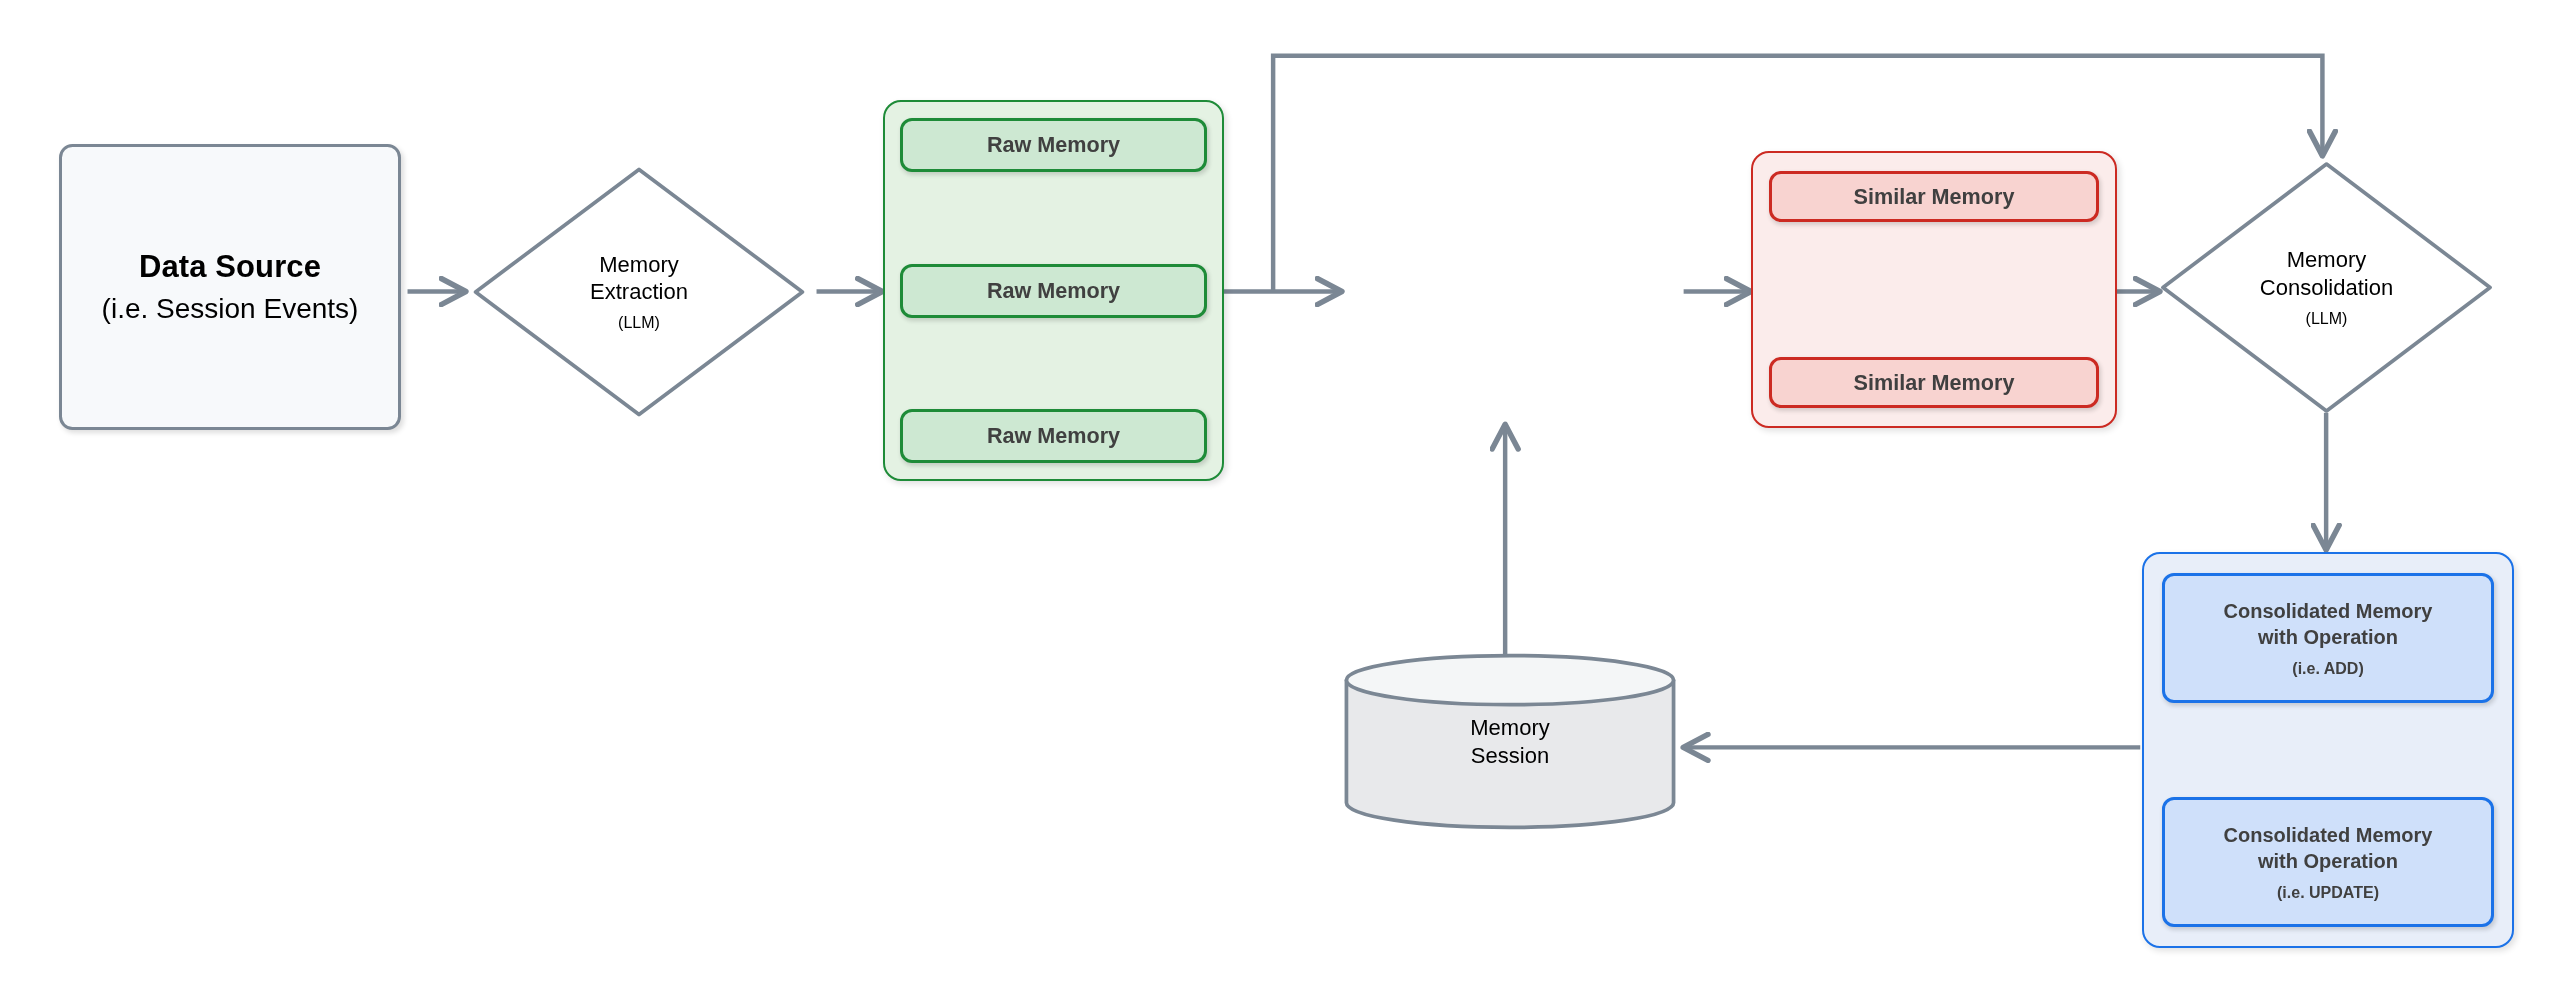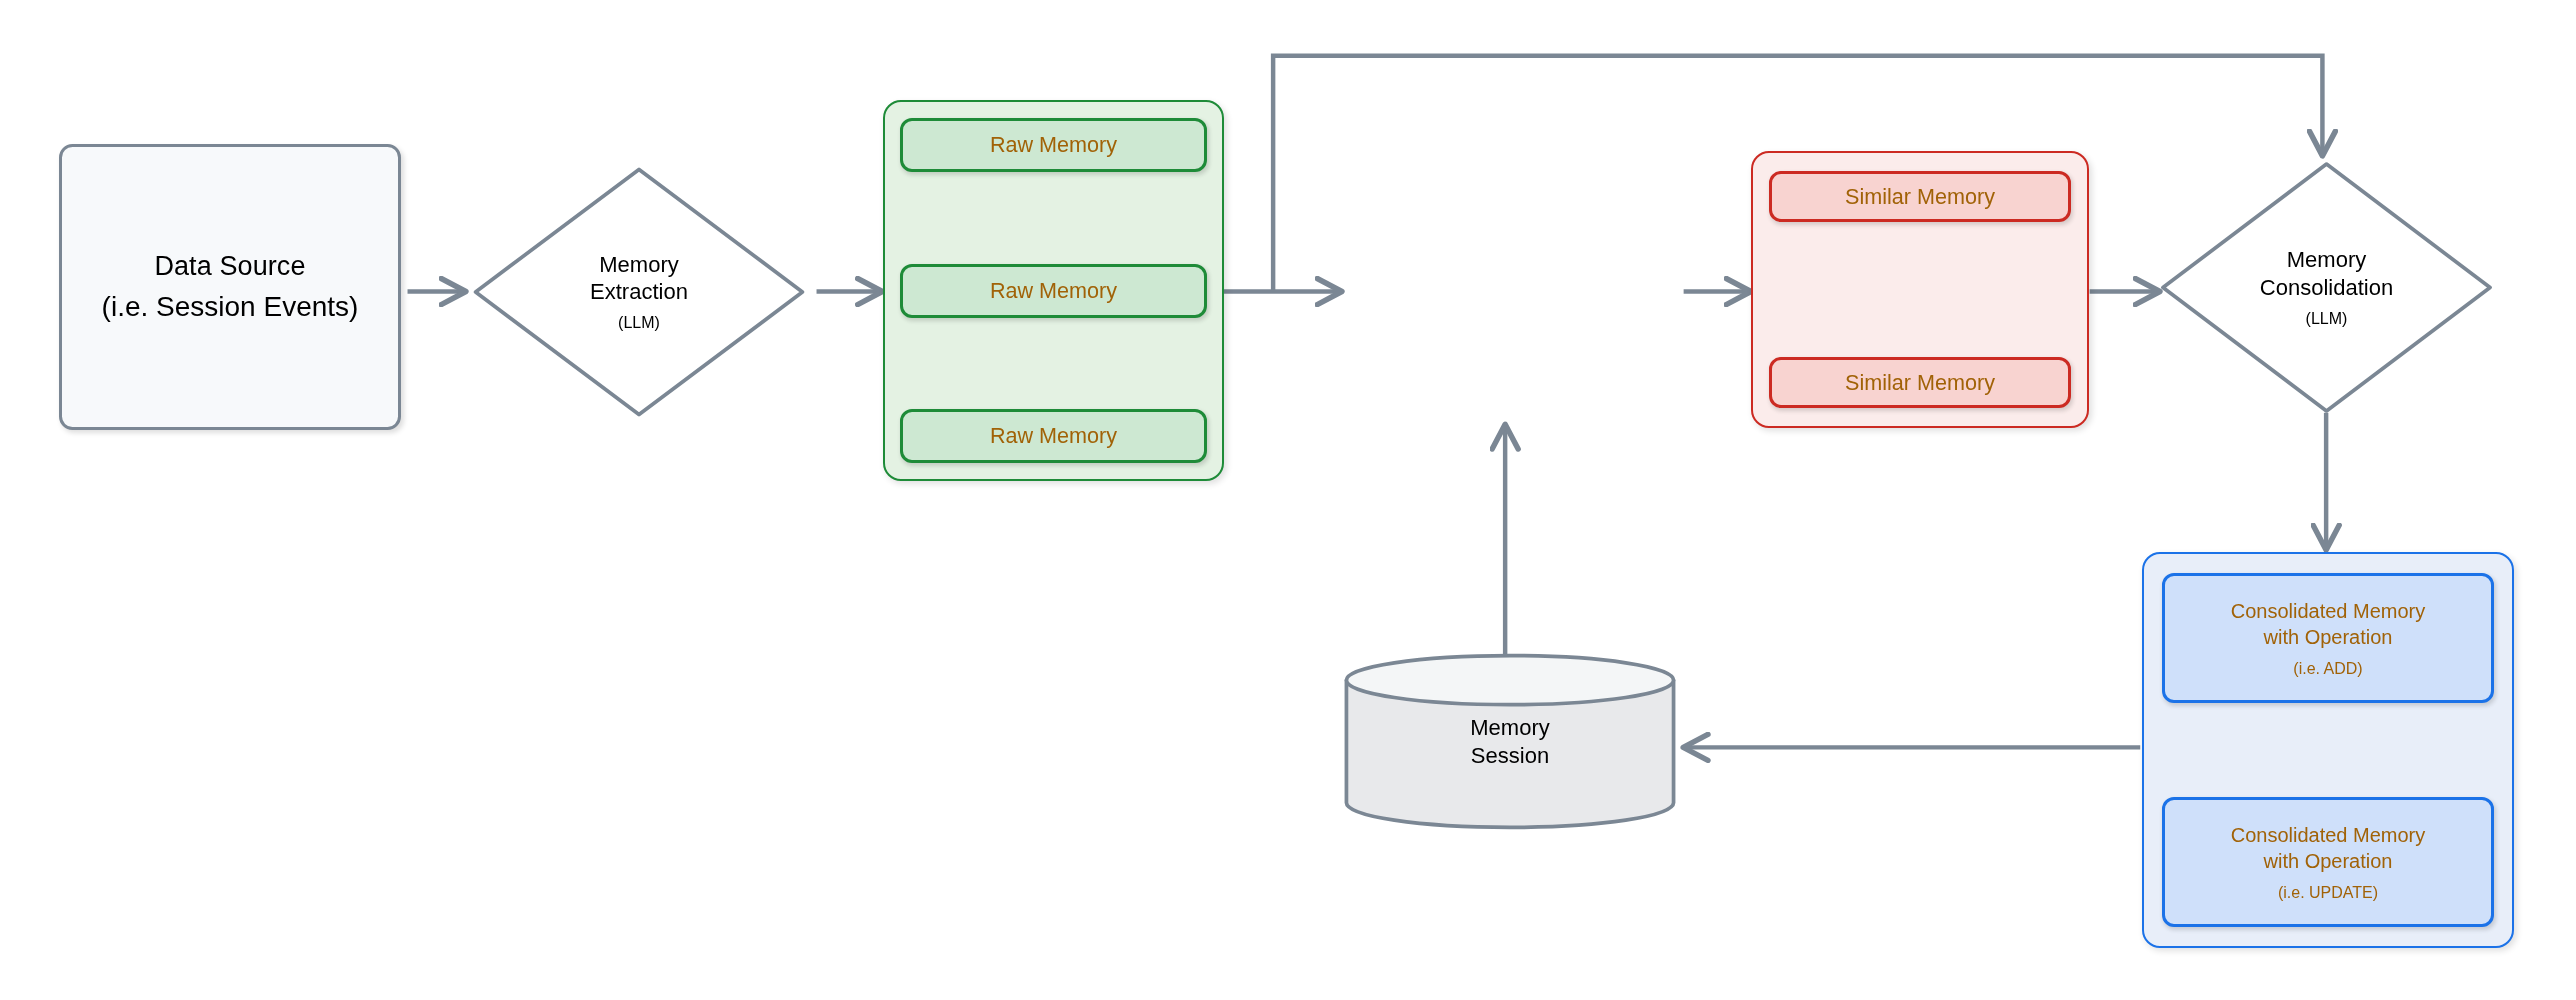--- a/index.html
+++ b/index.html
@@ -38,21 +38,21 @@
     line-height: 1.22;
   }
 
   
   .box-plain {
     background: #f7f9fb;
     border: 3.7px solid #7b8794;
     border-radius: 13.4px;
     box-shadow: 2.2px 3px 5.2px rgba(0,0,0,0.13);
   }
-  .ds-title { font-size: 27px; font-weight: 400; letter-spacing: 0.1px; }
+  .ds-title { font-size: 31px; font-weight: 700; letter-spacing: 0.1px; }
   .ds-sub   { font-size: 28px; font-weight: 400; margin-top: 6.7px; }
 
   
   .diamond-wrap { position: absolute; }
   .diamond-wrap svg { position: absolute; left: 0; top: 0; overflow: visible; }
   .diamond-label {
     position: absolute;
     left: 0; top: 0;
     width: 100%; height: 100%;
     display: flex;
@@ -81,22 +81,23 @@
   .group-blue  { background: #e8eef9; border: 2.2px solid #1b72e8; padding: 19.3px 18px; }
 
   .chip {
     box-sizing: border-box;
     border-radius: 12px;
     display: flex;
     flex-direction: column;
     align-items: center;
     justify-content: center;
     text-align: center;
-    color: #a16207;
+    color: #404040;
     box-shadow: 1.5px 2.2px 4.5px rgba(0,0,0,0.15);
+    font-weight: bold;
   }
   .chip-green { background: #cde8d2; border: 3.7px solid #1e8b38; height: 54px; }
   .chip-red   { background: #f8d3d0; border: 3.7px solid #cc2a22; height: 51px; }
   .chip-blue  { background: #cfe0fa; border: 3.7px solid #1b72e8; height: 82px; padding: 4.5px 3px; text-align: center; }
 
   .chip-label     { font-size: 21.6px; }
   .chip-label-sm  { font-size: 20px; line-height: 1.3; }
   .chip-sub       { font-size: 16px; margin-top: 10.4px; }
 
   
@@ -172,21 +173,21 @@
     </div>
     <div class="chip chip-green">
       <span class="chip-label">Raw Memory</span>
     </div>
     <div class="chip chip-green">
       <span class="chip-label">Raw Memory</span>
     </div>
   </div>
 
 
-  <div class="group group-red" style="left:1751px; top:151px; width:338px; height:277px;">
+  <div class="group group-red" style="left:1751px; top:151px; width:366px; height:277px;">
     <div class="chip chip-red">
       <span class="chip-label">Similar Memory</span>
     </div>
     <div class="chip chip-red">
       <span class="chip-label">Similar Memory</span>
     </div>
   </div>
 
   <div class="diamond-wrap" style="left:2157px; top:158px; width:339px; height:259px;">
     <svg width="339" height="259" viewBox="0 0 456 348">

